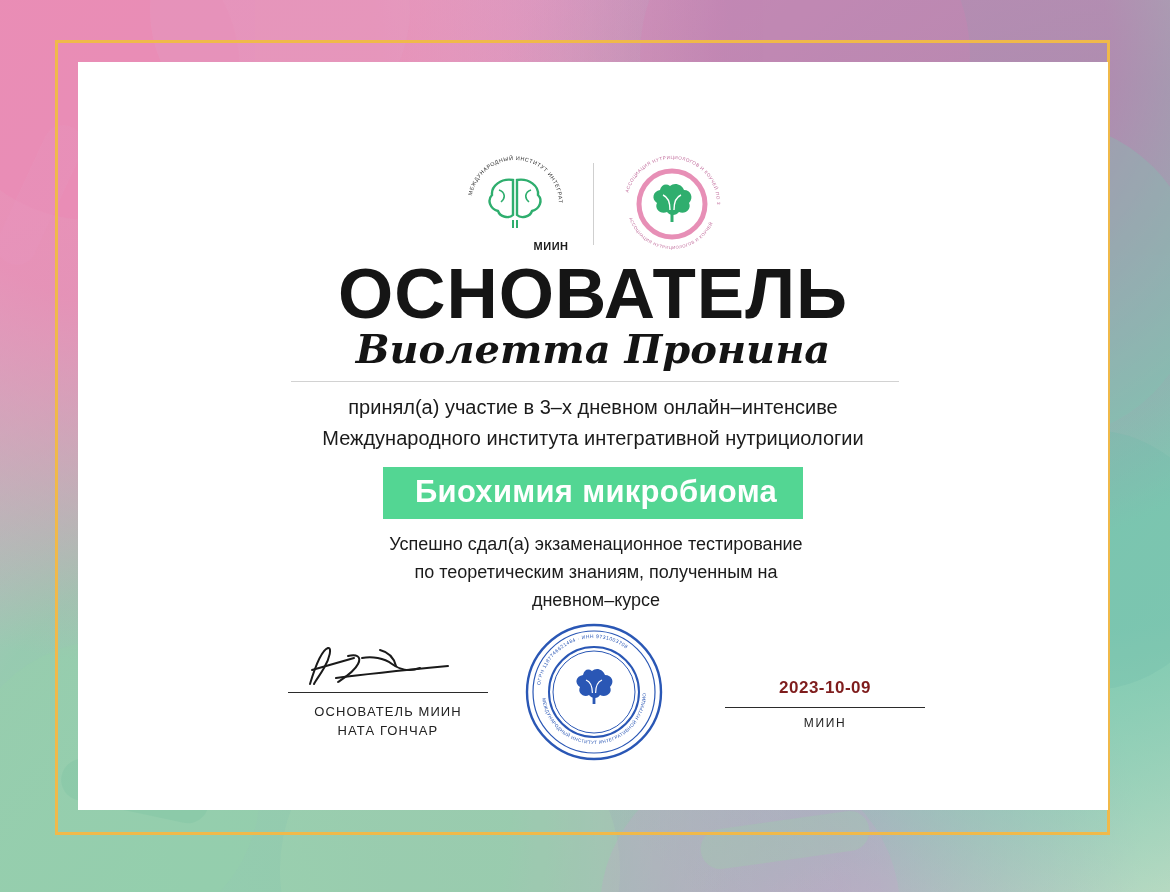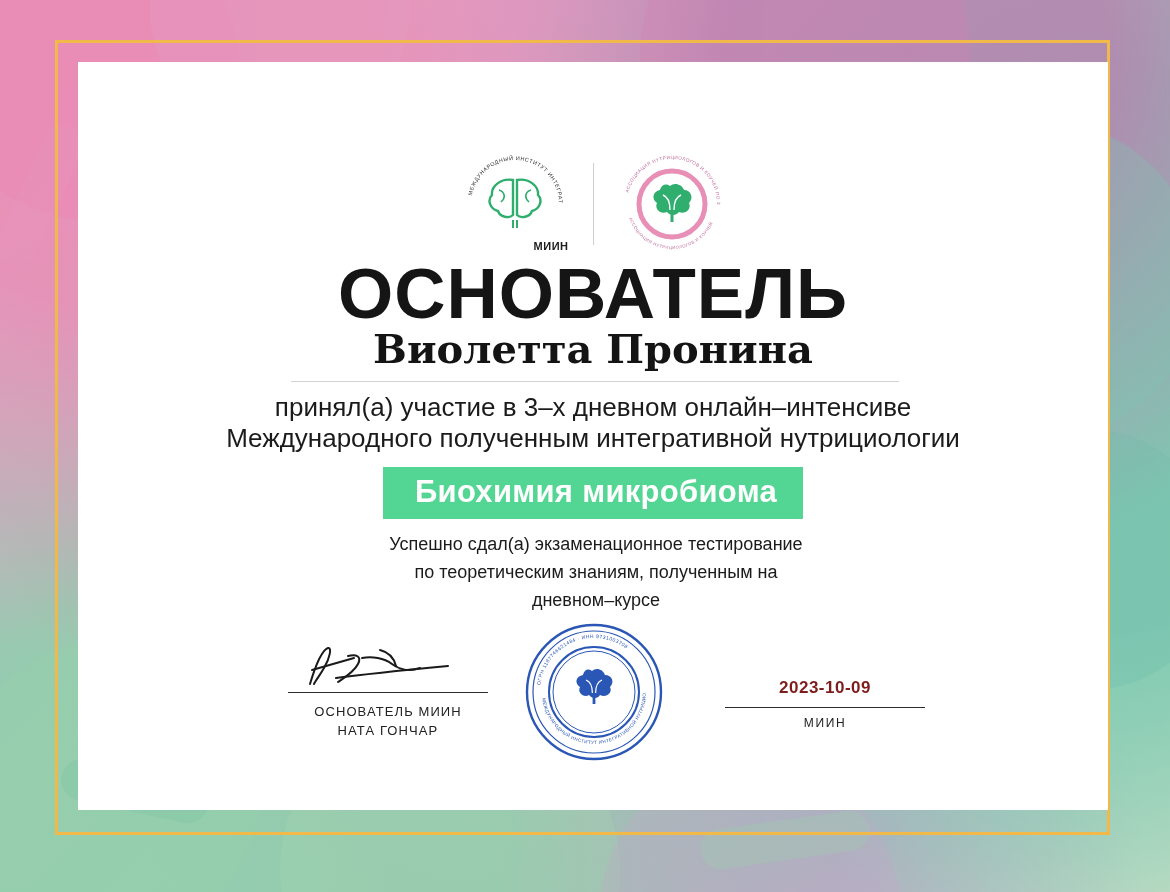--- a/index.html
+++ b/index.html
@@ -129,39 +129,40 @@
     color: #151515;
     font-family: "Liberation Sans", sans-serif;
   }
   .recipient {
     position: absolute;
     top: 225px;
     left: 0;
     right: 0;
     text-align: center;
     font-size: 40px;
+    font-style: italic;
     font-weight: bold;
     color: #141414;
     font-family: "DejaVu Serif", serif;
   }
   .rule {
     position: absolute;
     top: 281px;
     left: 173px;
     width: 608px;
     height: 1px;
     background: #d2d2d2;
   }
   .subtitle {
     position: absolute;
     top: 292px;
     left: 0;
     right: 0;
     text-align: center;
-    font-size: 26px;
+    font-size: 20px;
     line-height: 31px;
     color: #1b1b1b;
   }
   .course-banner {
     position: absolute;
     top: 367px;
     left: 0;
     right: 0;
     text-align: center;
   }
@@ -320,21 +321,21 @@
         </svg>
       </div>
     </div>
 
     <div class="title">ОСНОВАТЕЛЬ</div>
     <div class="recipient">Виолетта Пронина</div>
     <div class="rule"></div>
 
     <div class="subtitle">
       <div>принял(а) участие в 3–х дневном онлайн–интенсиве</div>
-      <div>Международного полученным интегративной нутрициологии</div>
+      <div>Международного института интегративной нутрициологии</div>
     </div>
 
     <div class="course-banner">
       <span>Биохимия микробиома</span>
     </div>
 
     <div class="exam-text">
       <div>Успешно сдал(а) экзаменационное тестирование</div>
       <div>по теоретическим знаниям, полученным на</div>
       <div>дневном–курсе</div>

